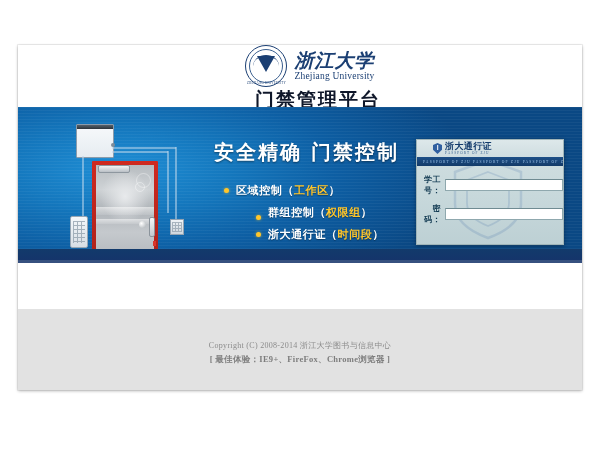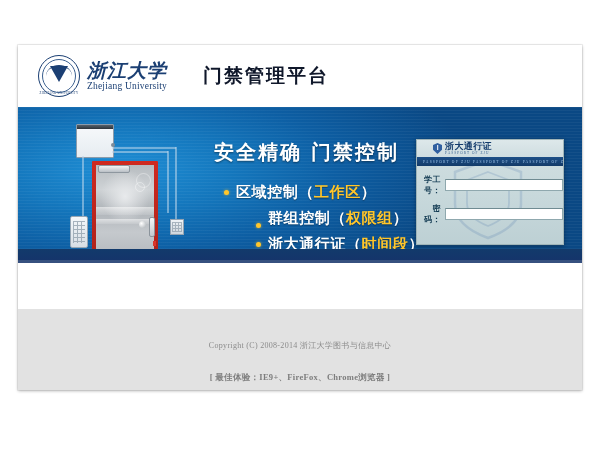--- a/index.html
+++ b/index.html
@@ -16,21 +16,21 @@
     background: #ffffff;
     box-shadow: 0 1px 3px rgba(0,0,0,0.28), 0 0 0 1px rgba(0,0,0,0.06);
     overflow: hidden;
   }
 
   
   .header {
     position: absolute; left: 0; top: 0;
     width: 100%; height: 62px;
     background: #ffffff;
-    display: flex; align-items: center;
+    display: flex; align-items: center; flex-direction: column;
   }
   .logo-wrap {
     display: flex; align-items: center;
     margin-left: 20px;
   }
   .zju-seal {
     width: 40px; height: 40px;
     border-radius: 50%;
     border: 1.4px solid #1b3f73;
     position: relative;
@@ -254,21 +254,21 @@
     white-space: nowrap;
   }
   .bullets {
     position: absolute;
     left: 206px; top: 76px;
     list-style: none; margin: 0; padding: 0;
   }
   .bullets li {
     display: flex; align-items: center;
     color: #ffffff;
-    font-size: 15px;
+    font-size: 11px;
     font-weight: bold;
     letter-spacing: 0.6px;
     margin-bottom: 7px;
     font-family: "DejaVu Sans", "Liberation Sans", sans-serif;
     white-space: nowrap;
     text-shadow: 0 1px 1px rgba(0,0,0,0.35);
   }
   .bullets li:nth-child(2) { margin-left: 32px; align-items: flex-end; }
   .bullets li:nth-child(3) { margin-left: 32px; }
   .dot {
@@ -404,21 +404,21 @@
     text-align: center;
   }
   .footer-copy {
     margin-top: 31px;
     font-size: 8px;
     color: #8b8b8b;
     letter-spacing: 0.3px;
     font-family: "Liberation Serif","DejaVu Serif",serif;
   }
   .footer-browsers {
-    margin-top: 21px;
+    margin-top: 3px;
     font-size: 8.5px;
     color: #7d7d7d;
     font-weight: bold;
     letter-spacing: 0.3px;
     font-family: "Liberation Serif","DejaVu Serif",serif;
   }
 </style>
 </head>
 <body>
 

